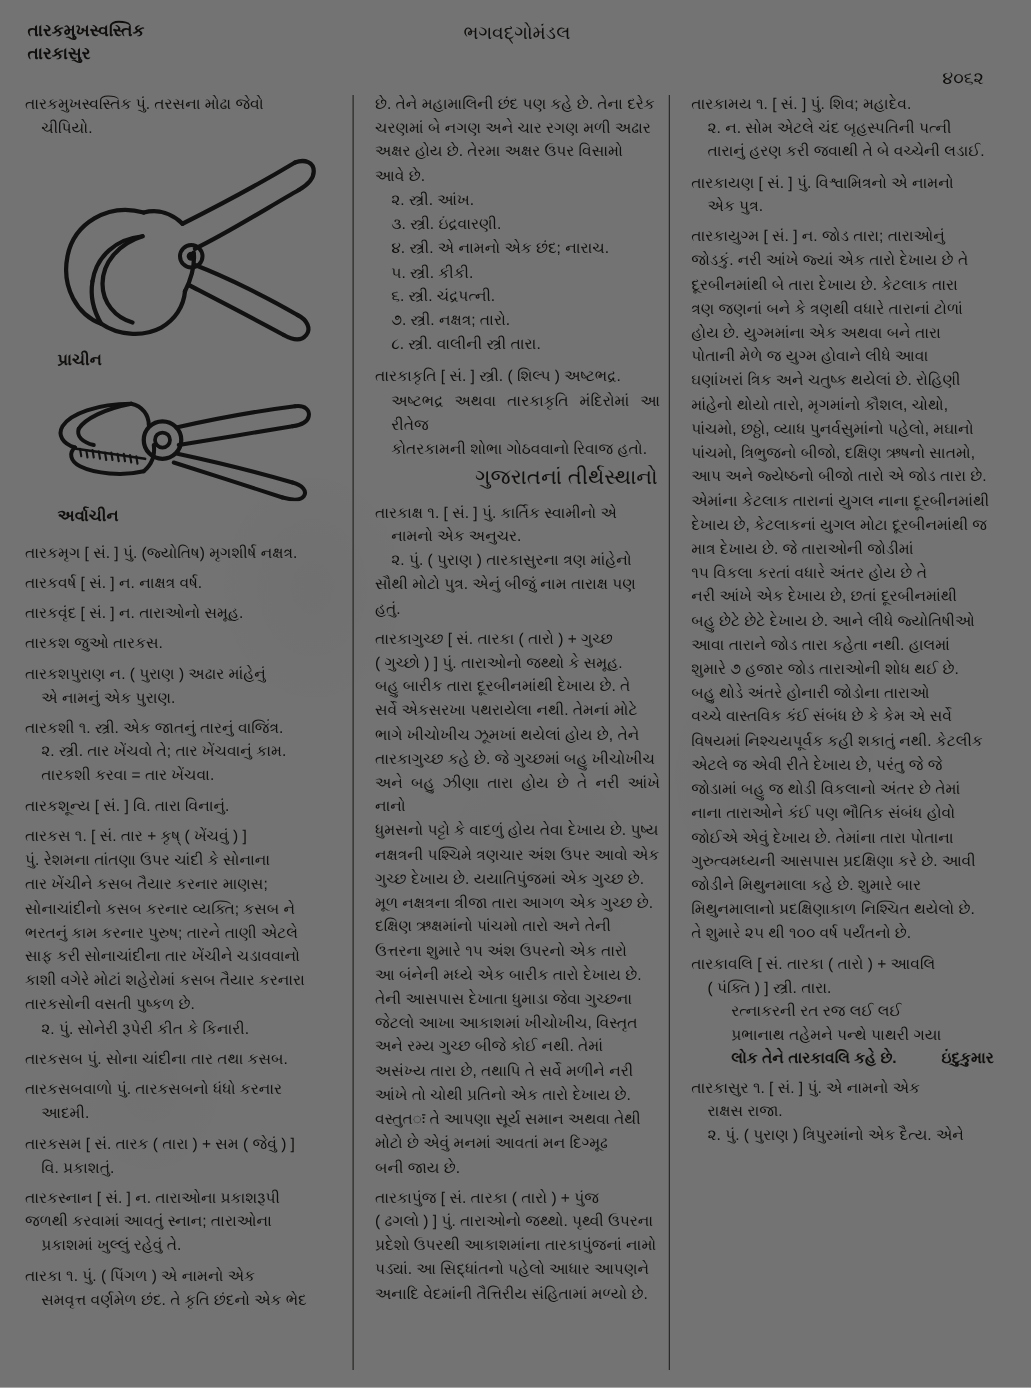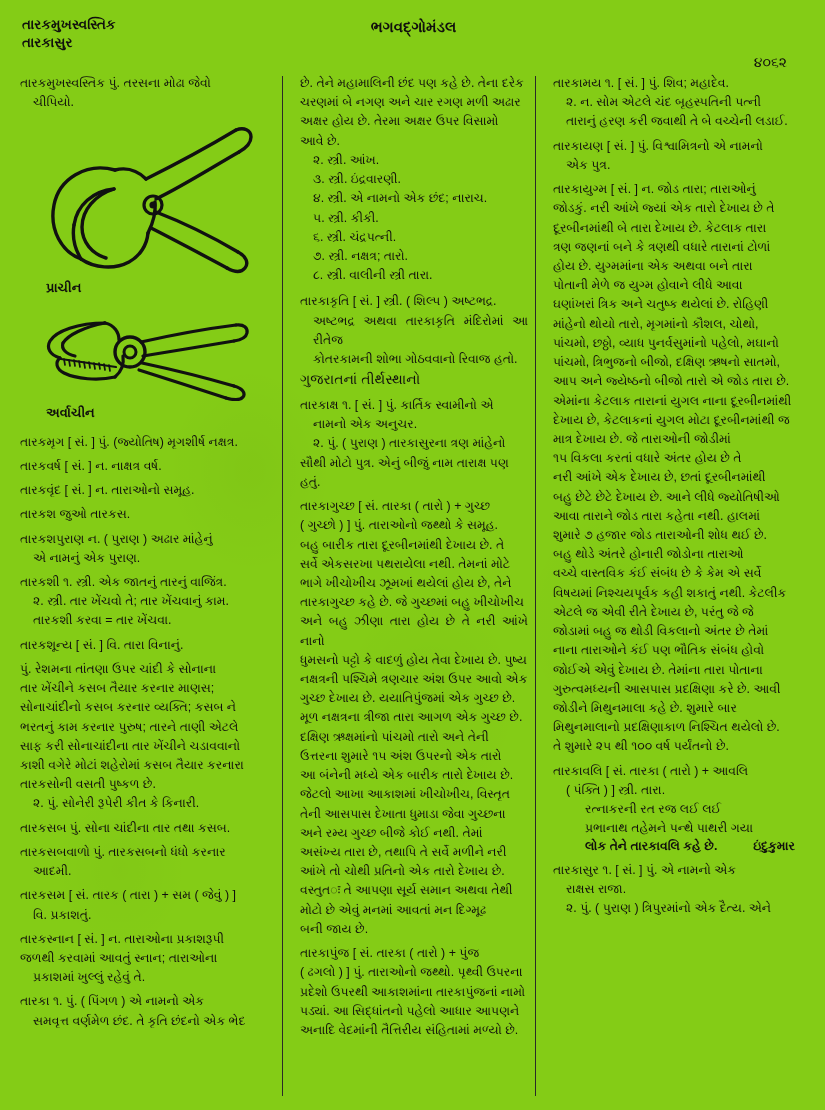--- a/index.html
+++ b/index.html
@@ -6,21 +6,21 @@
   html,body{margin:0;padding:0;background:#ffffff;}
   body{
     width:825px;height:1110px;
     font-family:"Liberation Sans","DejaVu Sans",sans-serif;
     color:#100f0d;
     position:relative;
     overflow:hidden;
   }
   .page{
     position:absolute;inset:0;
-    background:#84cc16;
+    background:#737373;
   }
   
   .scan-tint{
     position:absolute;inset:0;
     background:
       radial-gradient(ellipse 120px 150px at 250px 470px, rgba(0,0,0,0.028), rgba(0,0,0,0) 70%),
       radial-gradient(ellipse 130px 160px at 430px 700px, rgba(0,0,0,0.025), rgba(0,0,0,0) 70%),
       radial-gradient(ellipse 140px 170px at 620px 620px, rgba(0,0,0,0.022), rgba(0,0,0,0) 70%),
       radial-gradient(ellipse 100px 120px at 120px 870px, rgba(0,0,0,0.018), rgba(0,0,0,0) 70%);
     pointer-events:none;
@@ -36,21 +36,21 @@
   }
   .hdr-left{
     position:absolute;left:2px;top:0;
     line-height:1.30;
   }
   .hdr-left div{
     font-weight:bold;font-size:13.5px;letter-spacing:.1px;
   }
   .hdr-center{
     position:absolute;left:0;right:0;top:2px;
-    text-align:center;font-weight:bold;font-size:15px;
+    text-align:center;font-weight:normal;font-size:15px;
   }
   .hdr-right{
     position:absolute;right:20px;top:2px;
     font-weight:normal;font-size:14px;margin-top:36px;
   }
   
   .cols{
     position:absolute;
     top:58px;left:0;right:0;bottom:0;
     display:flex;
@@ -69,21 +69,21 @@
     background:#2a2a28;
   }
   .rule.r1{right:5px;}
   .rule.r2{right:4px;}
   .entry{margin:0 0 5px 0;}
   .entry p{margin:0;text-align:justify;text-justify:inter-word;}
   .hw{font-weight:normal;}
   .ind{display:block;padding-left:13px;text-indent:-13px;}
   .sense{display:block;padding-left:13px;text-indent:0;}
   .cont{display:block;}
-  .cite{display:block;text-align:left;font-size:14px;padding-right:2px;}
+  .cite{display:block;text-align:right;font-size:17px;padding-right:2px;}
   .bold{font-weight:bold;}
   .verse{
     display:block;
     padding-left:32px;
     line-height:1.5;
   }
   .verse .vline{display:block;}
   .verse .vlast{display:block;position:relative;}
   .verse .vattr{position:absolute;right:12px;top:0;font-weight:bold;}
   .gap{margin-bottom:7px;}
@@ -221,20 +221,21 @@
               <span class="sense">તારકશી કરવા = તાર ખેંચવા.</span>
             </p>
         </div>
         <div class="entry">
           <p>
               <span class="ind hw">તારકશૂન્ય [ સં. ] વિ. તારા વિનાનું.</span>
             </p>
         </div>
         <div class="entry">
           <p>
+            <span class="ind hw">તારકસ ૧. [ સં. તાર + કૃષ્ ( ખેંચવું ) ]</span>
             <span class="cont">પું. રેશમના તાંતણા ઉપર ચાંદી કે સોનાના</span>
             <span class="cont">તાર ખેંચીને કસબ તૈયાર કરનાર માણસ;</span>
             <span class="cont">સોનાચાંદીનો કસબ કરનાર વ્યક્તિ; કસબ ને</span>
             <span class="cont">ભરતનું કામ કરનાર પુરુષ; તારને તાણી એટલે</span>
             <span class="cont">સાફ કરી સોનાચાંદીના તાર ખેંચીને ચડાવવાનો</span>
             <span class="cont">કાશી વગેરે મોટાં શહેરોમાં કસબ તૈયાર કરનારા</span>
             <span class="cont">તારકસોની વસતી પુષ્કળ છે.</span>
             <span class="sense">૨. પું. સોનેરી રૂપેરી કીત કે કિનારી.</span>
           </p>
         </div>
@@ -317,22 +318,22 @@
             <span class="cont">ભાગે ખીચોખીચ ઝૂમખાં થયેલાં હોય છે, તેને</span>
             <span class="cont">તારકાગુચ્છ કહે છે. જે ગુચ્છમાં બહુ ખીચોખીચ</span>
             <span class="cont">અને બહુ ઝીણા તારા હોય છે તે નરી આંખે નાનો</span>
             <span class="cont">ધુમસનો પટ્ટો કે વાદળું હોય તેવા દેખાય છે. પુષ્ય</span>
             <span class="cont">નક્ષત્રની પશ્ચિમે ત્રણચાર અંશ ઉપર આવો એક</span>
             <span class="cont">ગુચ્છ દેખાય છે. યયાતિપુંજમાં એક ગુચ્છ છે.</span>
             <span class="cont">મૂળ નક્ષત્રના ત્રીજા તારા આગળ એક ગુચ્છ છે.</span>
             <span class="cont">દક્ષિણ ઋક્ષમાંનો પાંચમો તારો અને તેની</span>
             <span class="cont">ઉત્તરના શુમારે ૧૫ અંશ ઉપરનો એક તારો</span>
             <span class="cont">આ બંનેની મધ્યે એક બારીક તારો દેખાય છે.</span>
+            <span class="cont">તેની આસપાસ દેખાતા ધુમાડા જેવા ગુચ્છના</span>
             <span class="cont">જેટલો આખા આકાશમાં ખીચોખીચ, વિસ્તૃત</span>
-            <span class="cont">તેની આસપાસ દેખાતા ધુમાડા જેવા ગુચ્છના</span>
             <span class="cont">અને રમ્ય ગુચ્છ બીજે કોઈ નથી. તેમાં</span>
             <span class="cont">અસંખ્ય તારા છે, તથાપિ તે સર્વે મળીને નરી</span>
             <span class="cont">આંખે તો ચોથી પ્રતિનો એક તારો દેખાય છે.</span>
             <span class="cont">વસ્તુતः તે આપણા સૂર્ય સમાન અથવા તેથી</span>
             <span class="cont">મોટો છે એવું મનમાં આવતાં મન દિગ્મૂઢ</span>
             <span class="cont">બની જાય છે.</span>
           </p>
         </div>
 
         <div class="entry">

